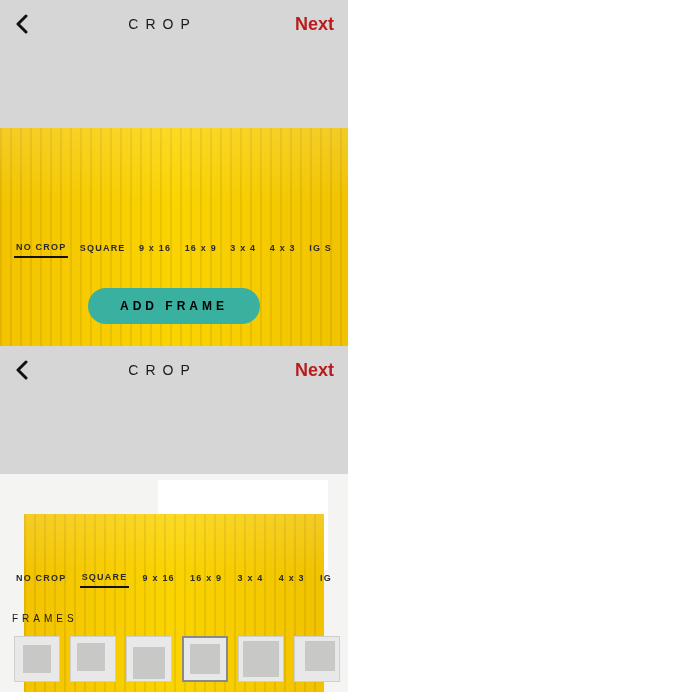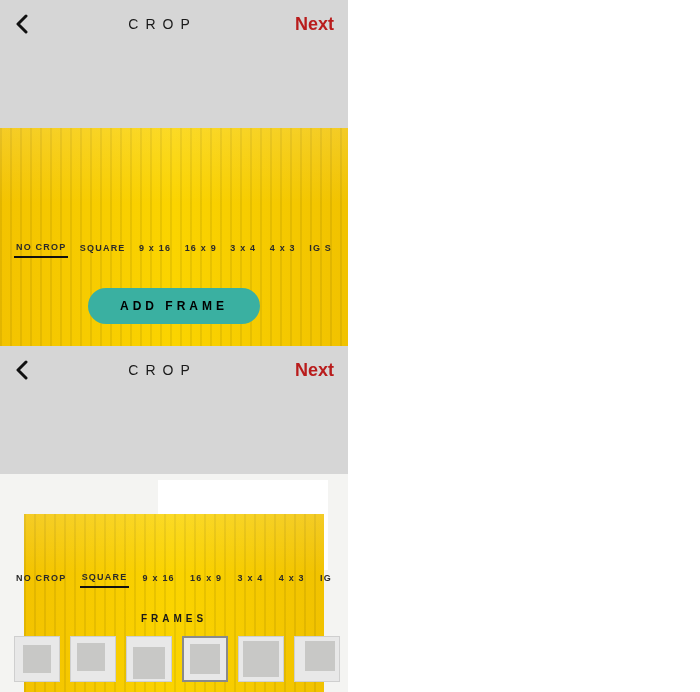--- a/index.html
+++ b/index.html
@@ -37,21 +37,21 @@
 
 .ratio-row{position:absolute;bottom:88px;left:0;right:0;display:flex;gap:4px;padding:0 14px;align-items:center;}
 .ratio-row.low{bottom:104px;}
 .ratio{font-size:9px;letter-spacing:1.2px;color:#2a2a2a;font-weight:600;padding:4px 2px;white-space:nowrap;}
 .ratio.sel{border-bottom:2px solid #111;padding-bottom:4px;}
 .ratio-row .ratio{flex:0 0 auto;}
 .ratio-row{justify-content:space-between;}
 
 .add-frame{position:absolute;bottom:22px;left:50%;transform:translateX(-50%);background:#3ab0a1;color:#000000;border:none;border-radius:999px;padding:11px 32px;font-size:12px;letter-spacing:4px;font-weight:600;}
 
-.frames-label{position:absolute;bottom:68px;left:0;right:0;text-align:center;font-size:10px;letter-spacing:4px;color:#1a1a1a;font-weight:700;}
+.frames-label{position:absolute;bottom:68px;left:12px;right:0;text-align:left;font-size:10px;letter-spacing:4px;color:#1a1a1a;font-weight:400;}
 .frames-row{position:absolute;bottom:10px;left:0;right:0;display:flex;gap:10px;padding:0 14px;justify-content:space-between;}
 .fthumb{width:46px;height:46px;background:#e8e8e8;position:relative;flex:0 0 auto;border:1px solid #cfcfcf;}
 .fthumb.sel{border:2px solid #8a8a8a;}
 .fthumb .inner{position:absolute;background:#c8c8c6;}
 .ft1 .inner{inset:8px;}
 .ft2 .inner{top:6px;left:6px;right:10px;bottom:10px;}
 .ft3 .inner{top:10px;left:6px;right:6px;bottom:2px;}
 .ft4 .inner{inset:6px;}
 .ft5 .inner{inset:4px;}
 .ft6 .inner{top:4px;left:10px;right:4px;bottom:10px;}

